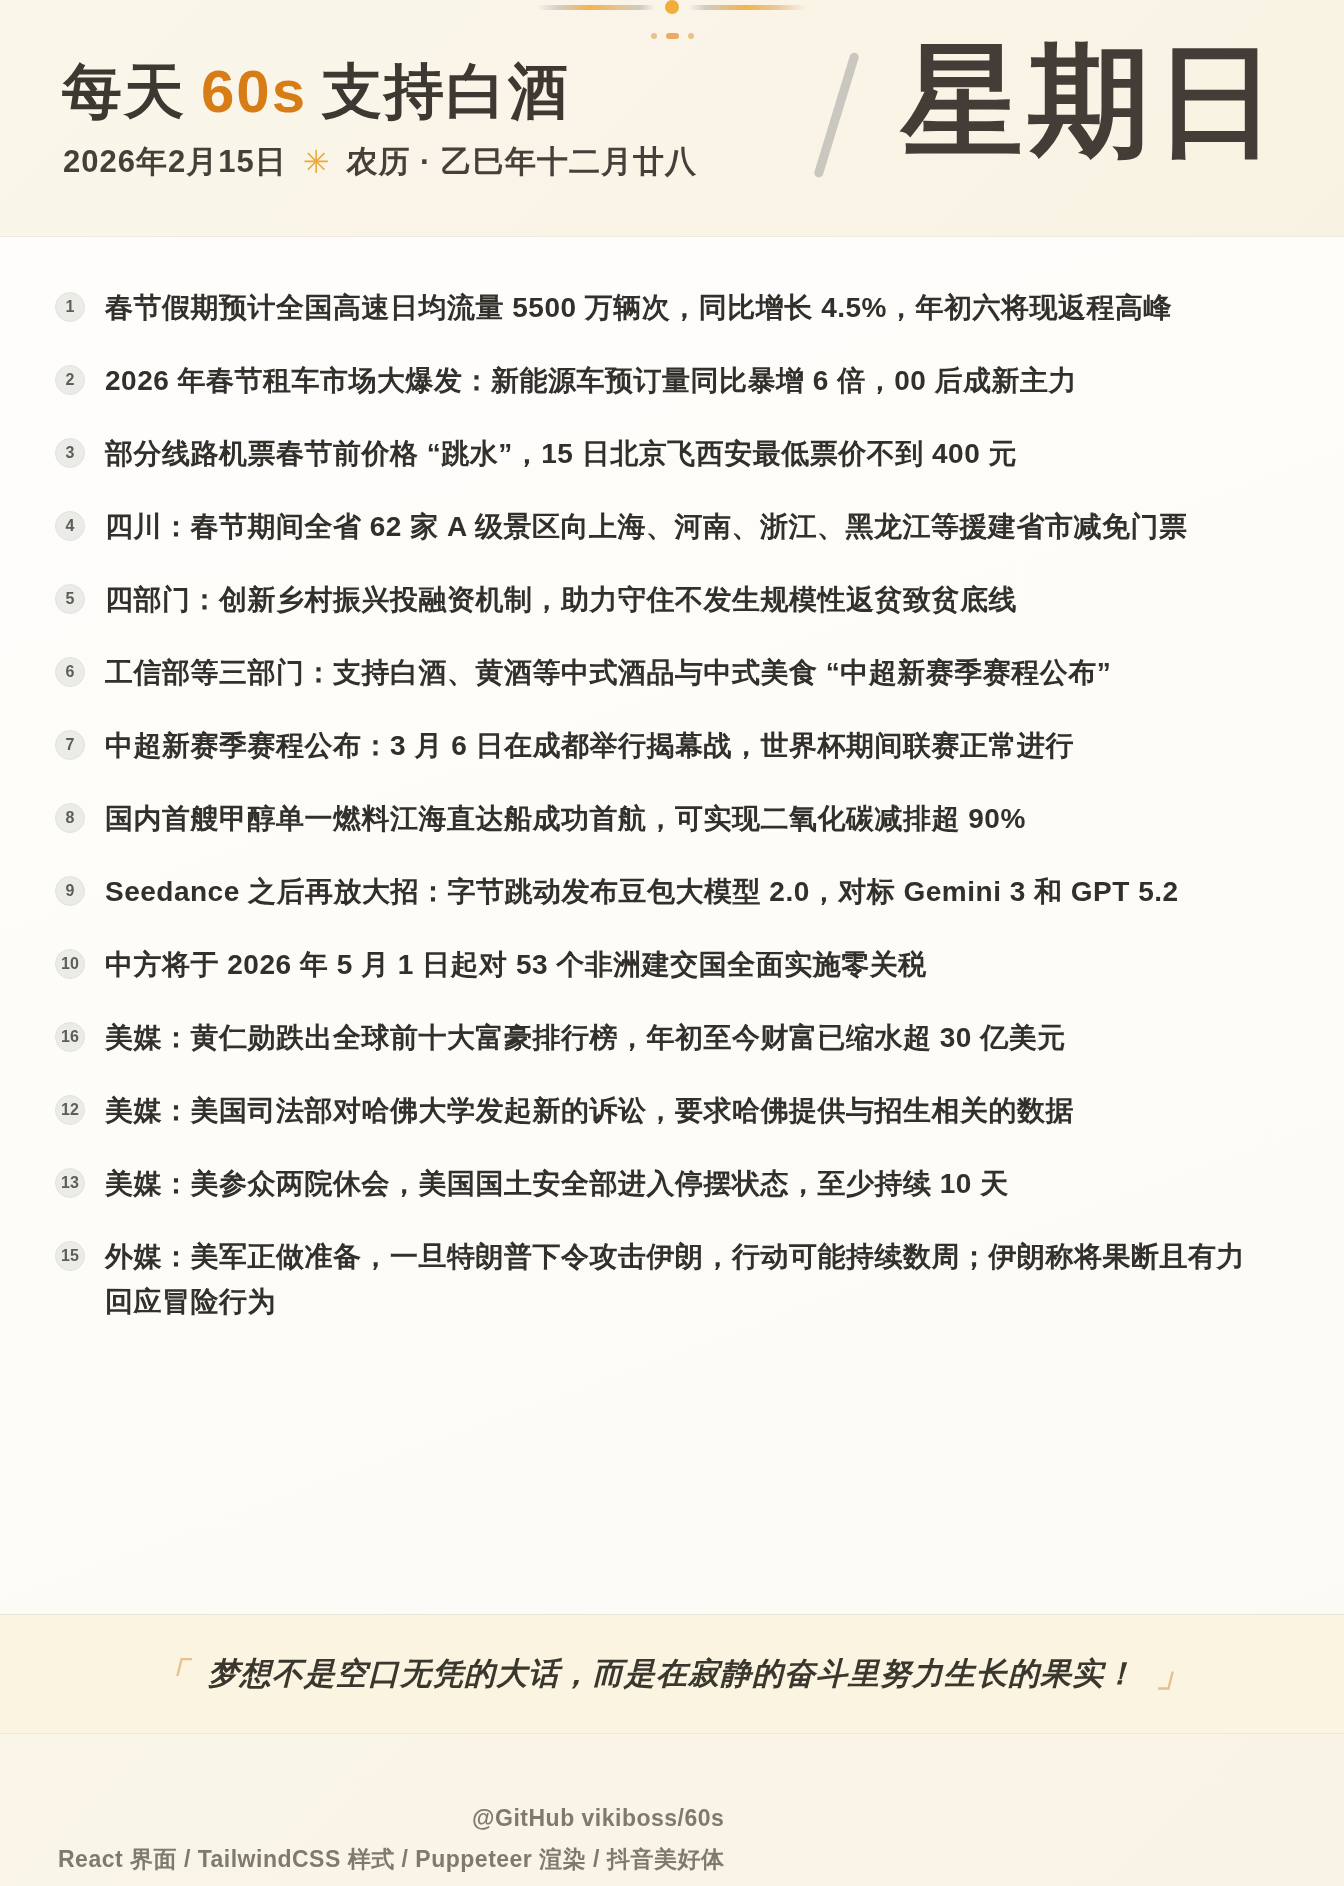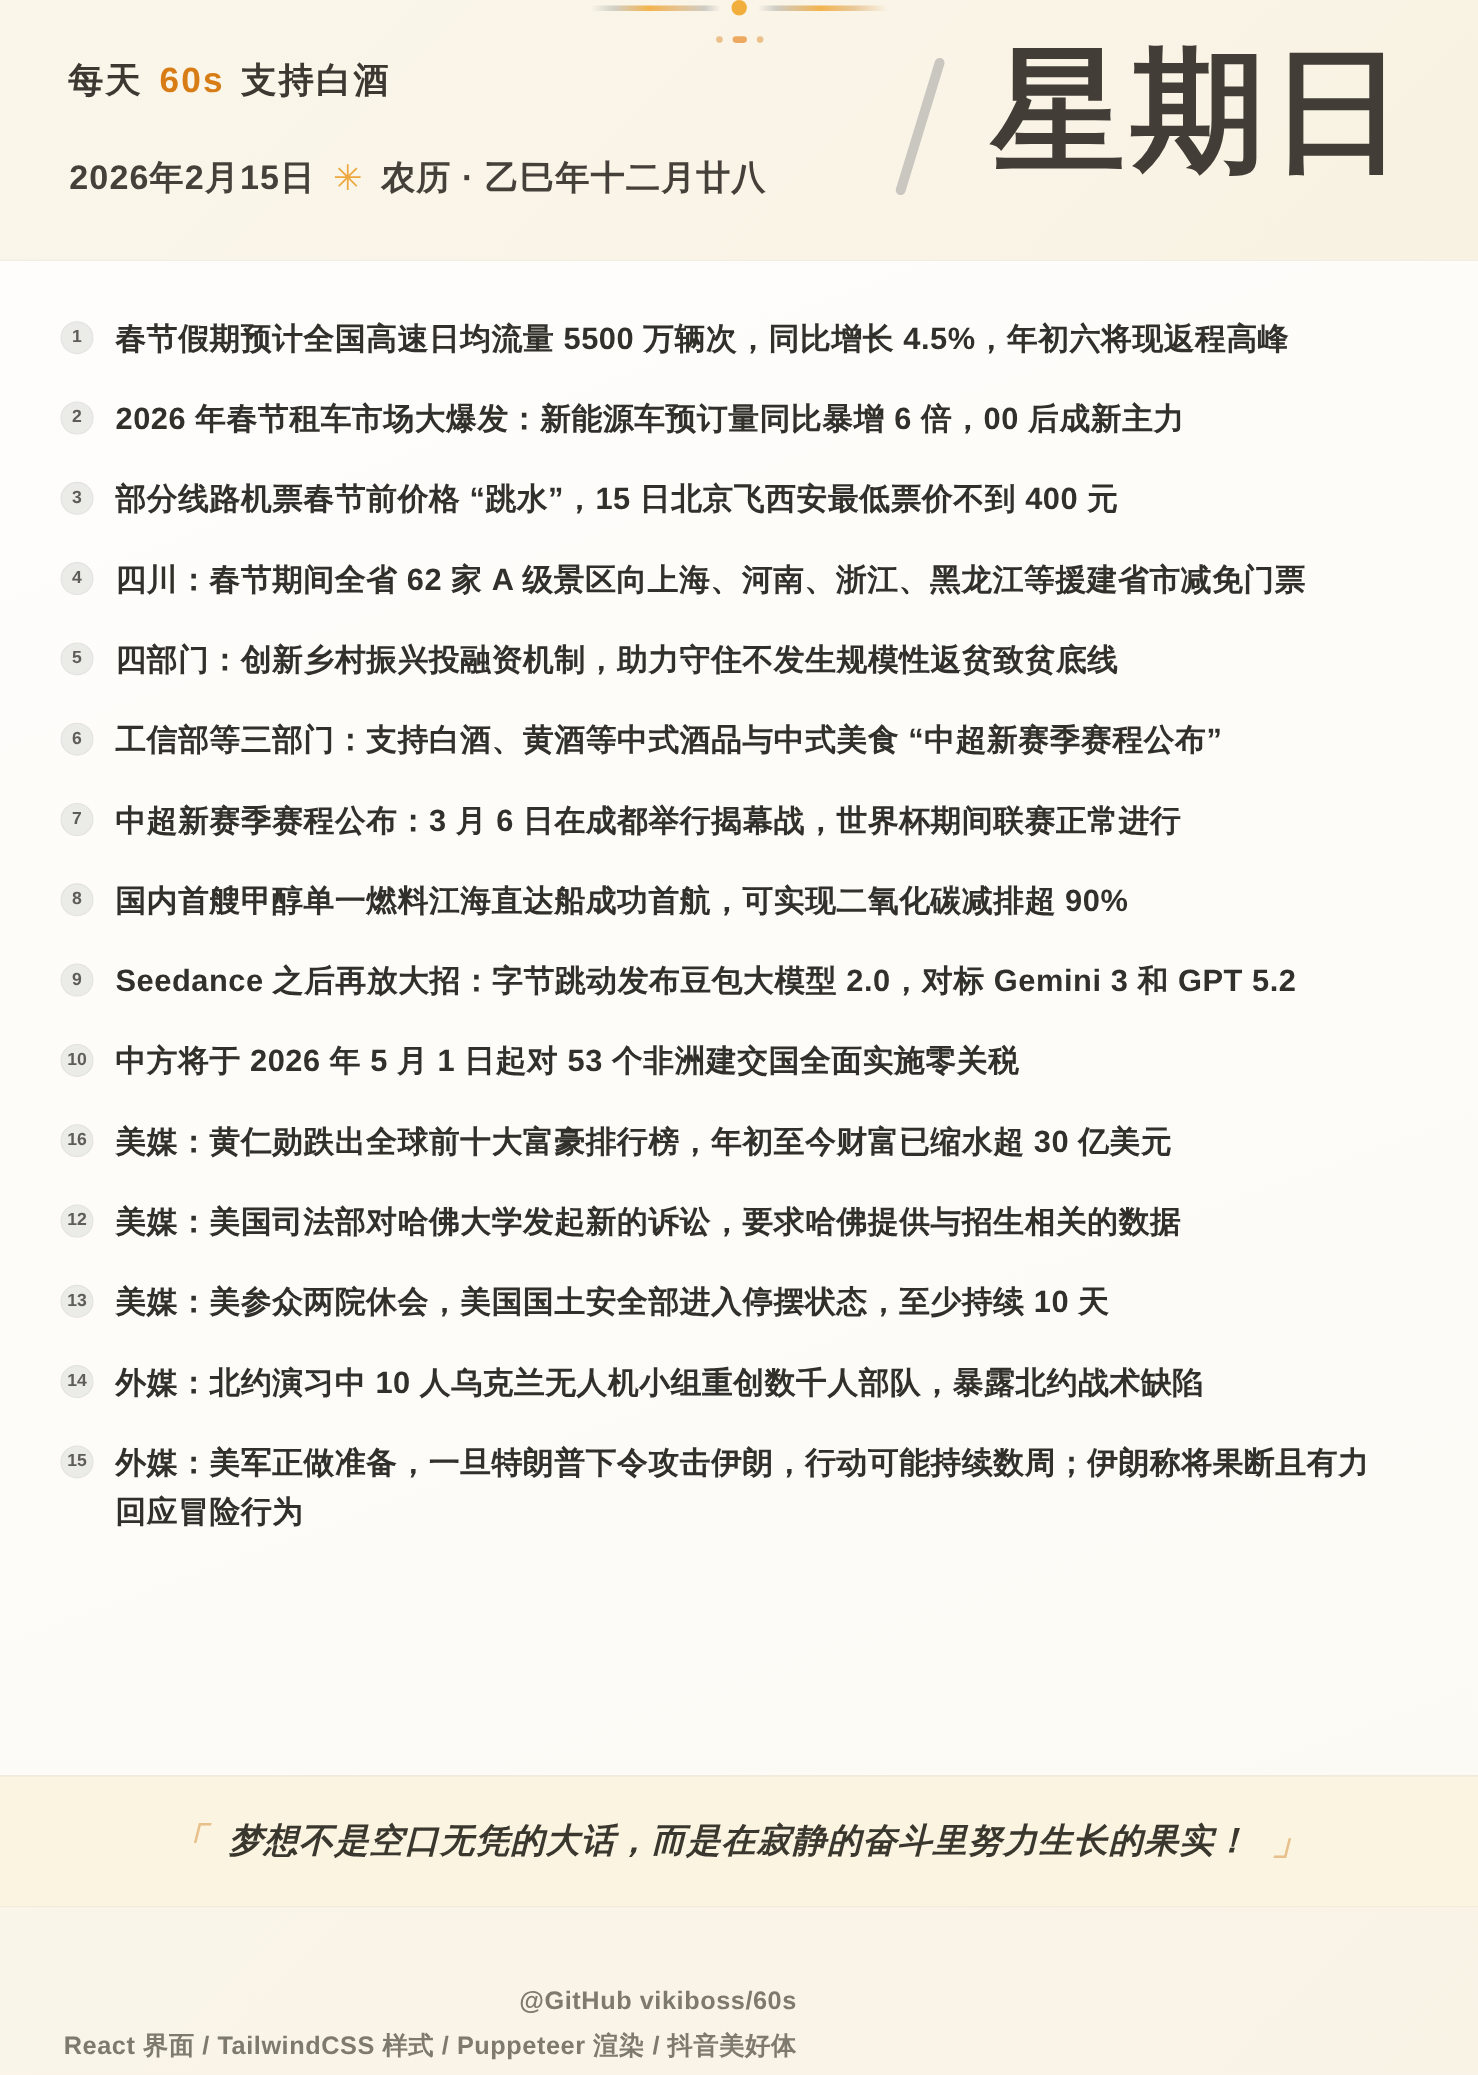--- a/index.html
+++ b/index.html
@@ -59,21 +59,21 @@
     align-items: center;
     gap: 9px;
   }
   .dot { display: inline-block; border-radius: 4px; }
   .dot.small { width: 6px; height: 6px; background: #ecc08b; }
   .dot.pill  { width: 13px; height: 6px; background: #eca95f; }
 
   .title {
     position: absolute;
     left: 62px; top: 52px;
-    font-size: 32px;
+    font-size: 60px;
     font-weight: 800;
     color: #3d3932;
     letter-spacing: 2px;
     display: flex;
     align-items: baseline;
     gap: 15px;
     white-space: nowrap;
   }
   .title .accent { color: #d87d15; }
 
@@ -296,24 +296,20 @@
   <div class="news-item">
     <span class="badge">12</span>
     <p class="news-text">美媒：美国司法部对哈佛大学发起新的诉讼，要求哈佛提供与招生相关的数据</p>
   </div>
 
   <div class="news-item">
     <span class="badge">13</span>
     <p class="news-text">美媒：美参众两院休会，美国国土安全部进入停摆状态，至少持续 10 天</p>
   </div>
 
-  <div class="news-item">
-    <span class="badge">14</span>
-    <p class="news-text">外媒：北约演习中 10 人乌克兰无人机小组重创数千人部队，暴露北约战术缺陷</p>
-  </div>
 
   <div class="news-item">
     <span class="badge">15</span>
     <p class="news-text">外媒：美军正做准备，一旦特朗普下令攻击伊朗，行动可能持续数周；伊朗称将果断且有力回应冒险行为</p>
   </div>
 </div>
   </main>
 
   <section class="quote">
     <span class="bracket">「</span>

